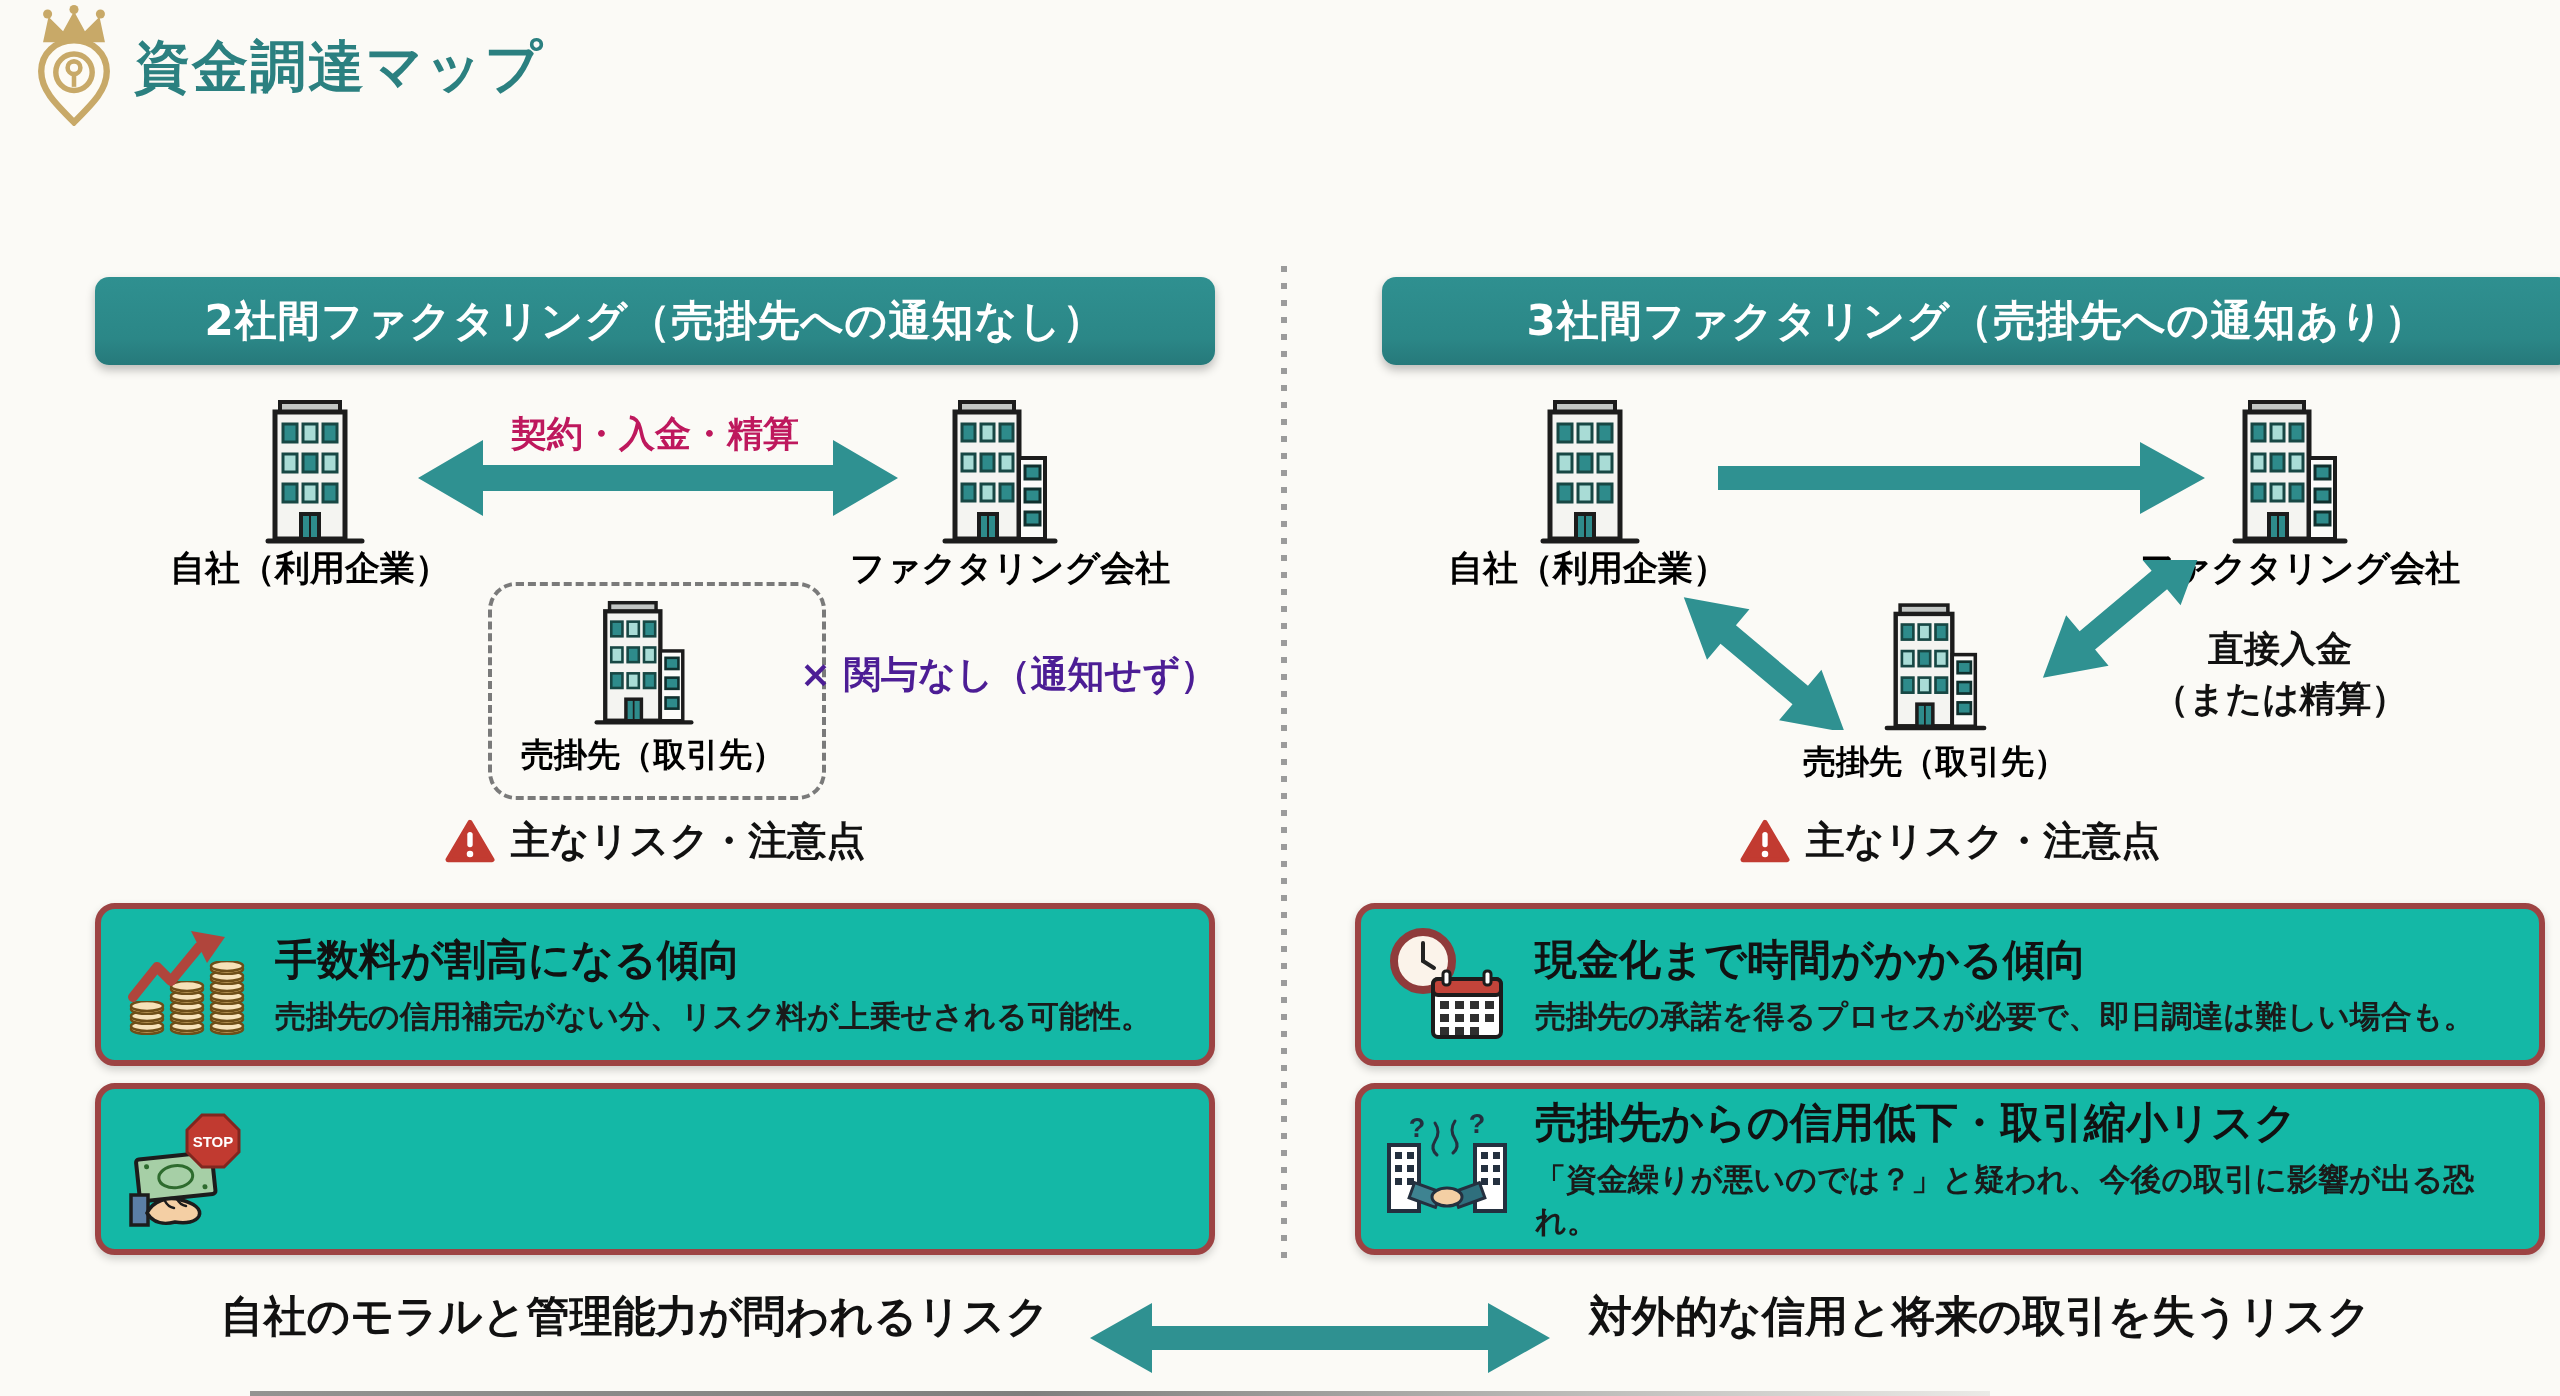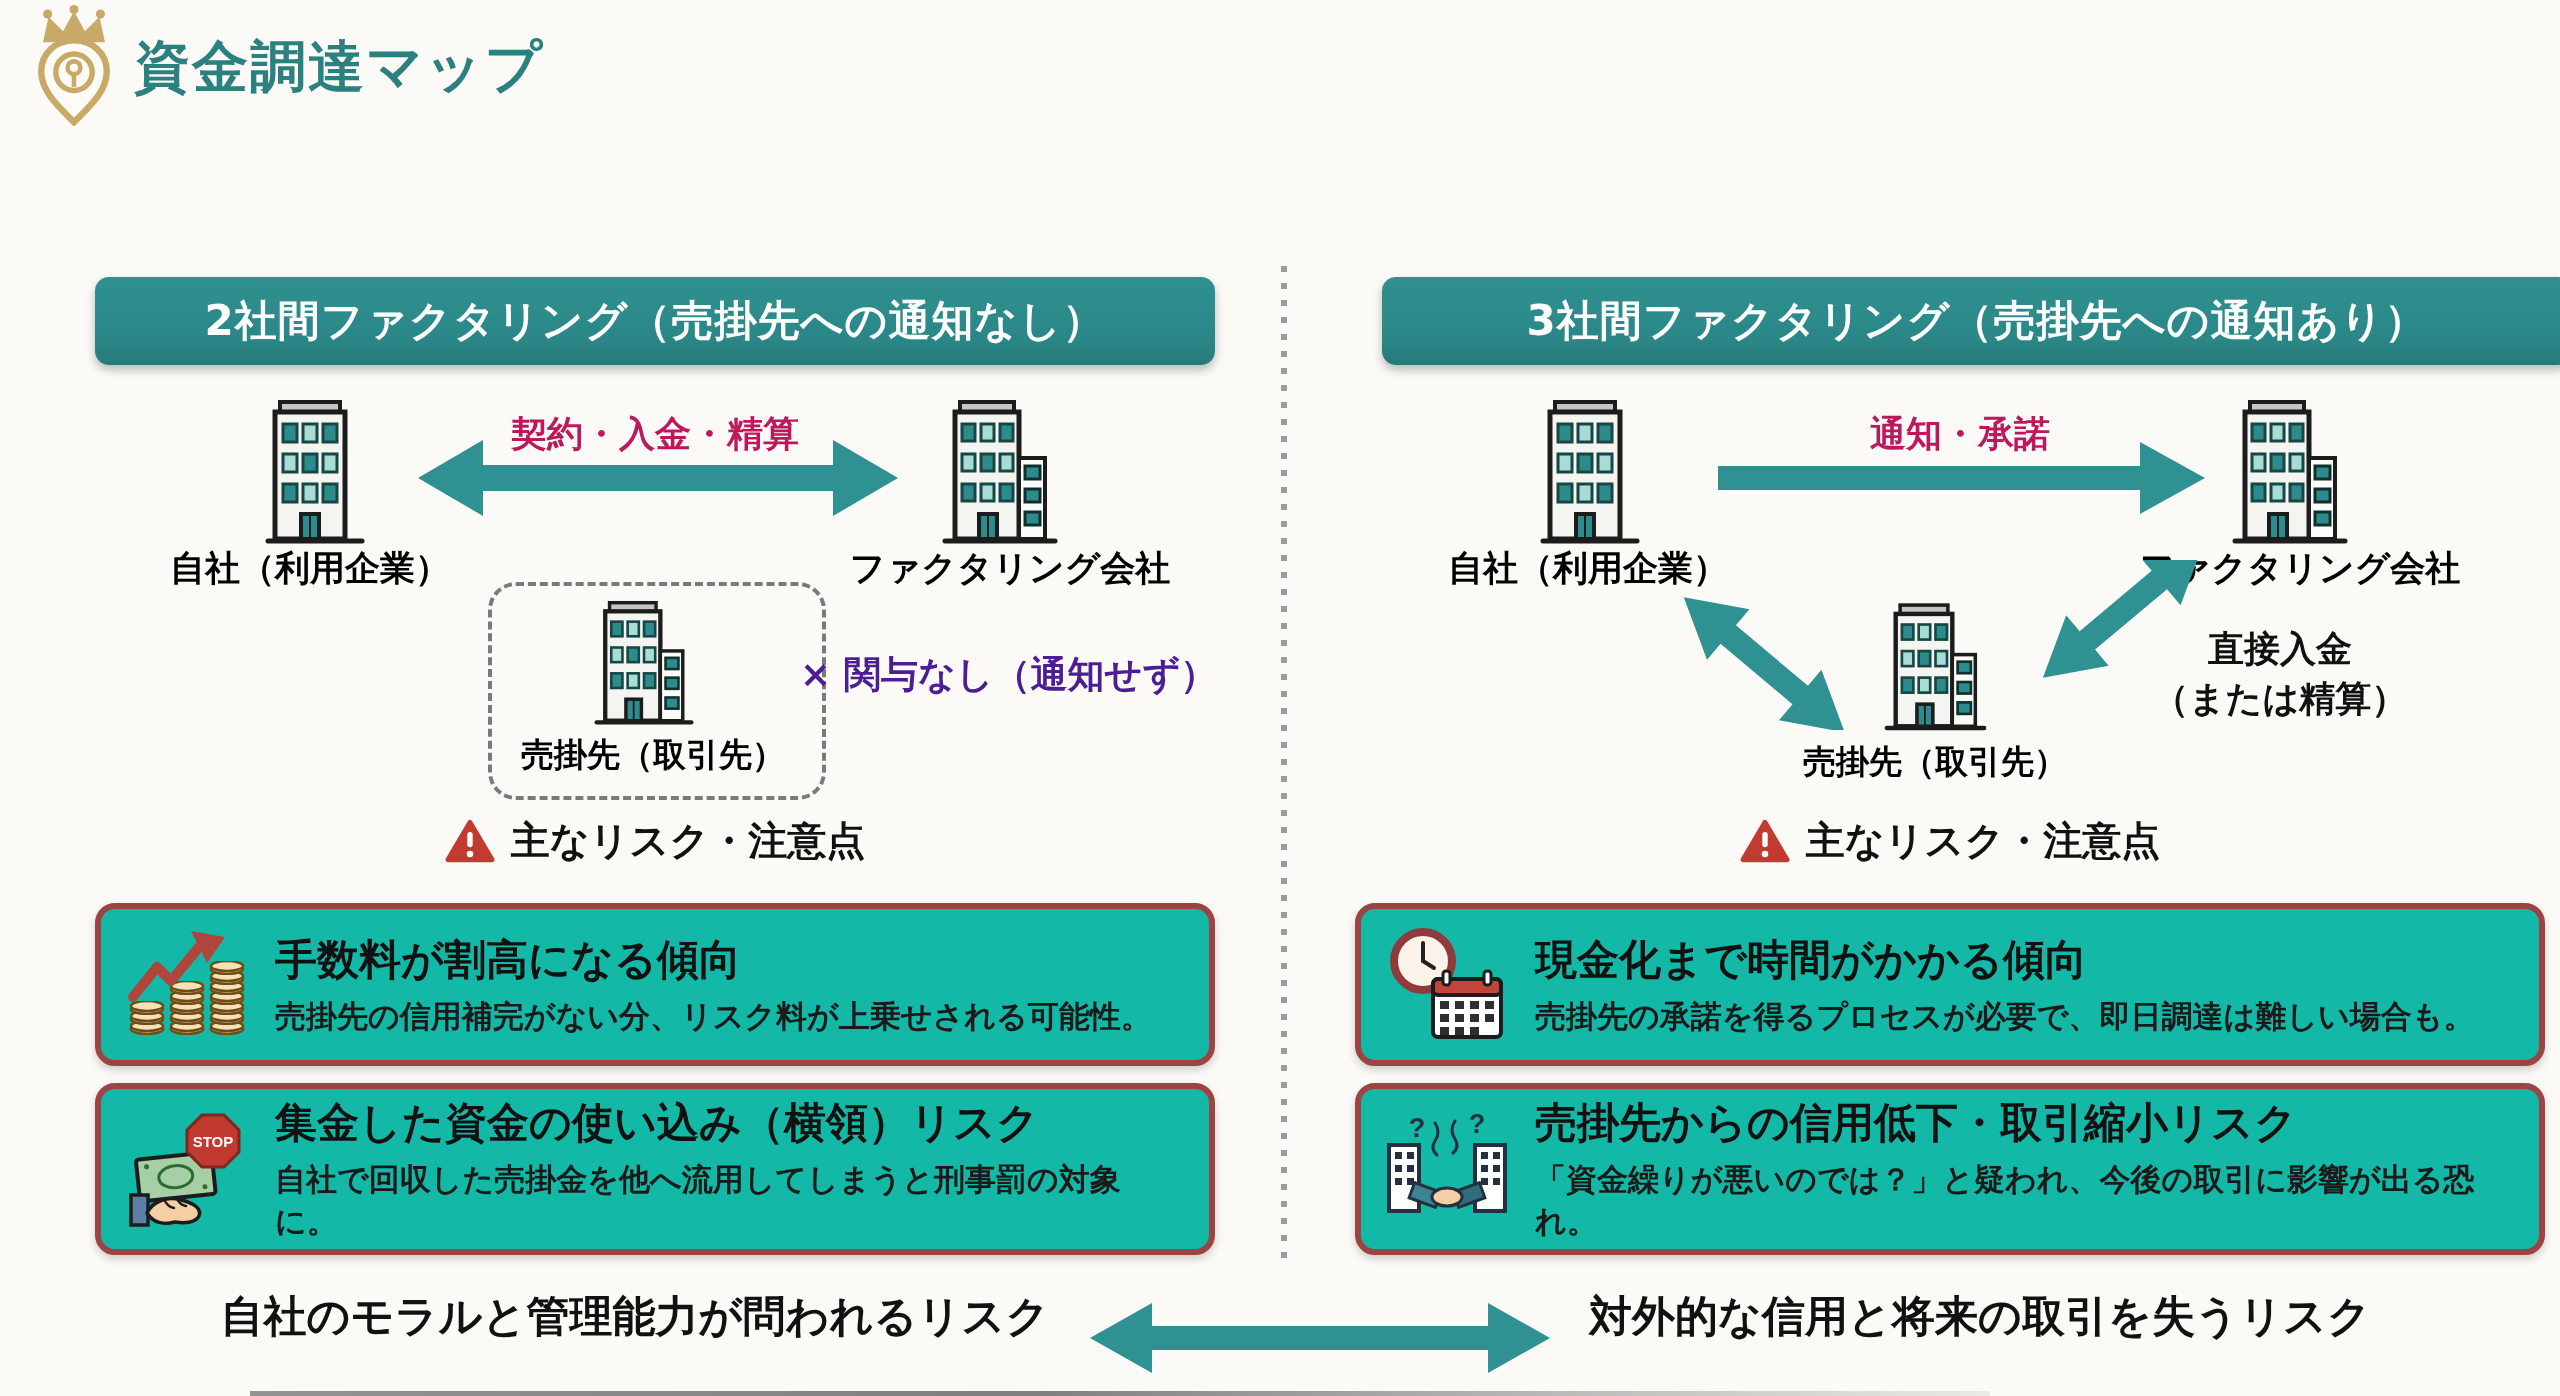--- a/index.html
+++ b/index.html
@@ -150,21 +150,20 @@
   <div class="exclusion">× 関与なし（通知せず）</div>
 
   <svg class="bldg" style="left:1525px;top:392px;width:130px;height:160px;">
       <use href="#bldg-single"></use>
     </svg>
   <div class="bldg-label" style="left:1428px;top:545px;width:320px;">自社（利用企業）</div>
 
   <svg class="arrow-svg" style="left:1710px;top:438px;width:500px;height:80px;" viewBox="0 0 500 80">
     <polygon points="8,28 430,28 430,4 495,40 430,76 430,52 8,52" fill="#2f9191"></polygon>
   </svg>
-  <div class="arrow-label" style="left:1800px;top:410px;width:320px;">通知・承諾</div>
 
   <svg class="bldg" style="left:2225px;top:392px;width:130px;height:160px;">
       <use href="#bldg-annex"></use>
     </svg>
   <div class="bldg-label" style="left:2120px;top:545px;width:360px;">ファクタリング会社</div>
 
   <svg class="arrow-svg" style="left:1670px;top:560px;width:600px;height:170px;" viewBox="0 0 600 170">
     <g transform="translate(35,12) rotate(40)">
       <polygon points="0,33 58,0 58,21 152,21 152,0 210,33 152,66 152,45 58,45 58,66" fill="#2f9191"></polygon>
     </g>
@@ -227,24 +226,20 @@
         <ellipse cx="48" cy="67" rx="17" ry="11" fill="none" stroke="#2e6b2e" stroke-width="3"></ellipse>
         <circle cx="20" cy="54" r="2.5" fill="#2e6b2e"></circle>
           <circle cx="76" cy="80" r="2.5" fill="#2e6b2e"></circle>
       </g>
       <polygon points="75,6 97,6 112,21 112,43 97,58 75,58 60,43 60,21" fill="#c13a30" stroke="#80261f" stroke-width="3"></polygon>
       <text x="86" y="38" font-size="15" font-weight="bold" fill="#ffffff" text-anchor="middle" font-family="sans-serif">STOP</text>
       <rect x="4" y="86" width="17" height="30" fill="#5b7fa6" stroke="#1c1c1c" stroke-width="3.5"></rect>
       <path d="M20,104 C26,92 40,87 54,91 C67,94 75,100 72,107 C69,113 59,115 48,113 C37,116 26,114 20,104 Z" fill="#f4cfa4" stroke="#1c1c1c" stroke-width="3.5"></path>
       <path d="M38,92 q3,6 9,7 M50,90 q3,6 9,7" stroke="#1c1c1c" stroke-width="2.5" fill="none" stroke-linecap="round"></path>
     </svg>
-    <div class="risk-text">
-      <div class="risk-title">集金した資金の使い込み（横領）リスク</div>
-      <div class="risk-desc">自社で回収した売掛金を他へ流用してしまうと刑事罰の対象に。</div>
-    </div>
   </div>
 
   <div class="risk-box rb-r1">
     <svg class="risk-icon" viewBox="0 0 120 120">
       <circle cx="36" cy="36" r="29" fill="#fbf3ea" stroke="#8f3b3b" stroke-width="8"></circle>
       <line x1="36" y1="36" x2="36" y2="18" stroke="#222" stroke-width="4" stroke-linecap="round"></line>
       <line x1="36" y1="36" x2="47" y2="43" stroke="#222" stroke-width="4" stroke-linecap="round"></line>
       <rect x="46" y="54" width="68" height="58" rx="5" fill="#ffffff" stroke="#1c1c1c" stroke-width="4"></rect>
       <rect x="46" y="54" width="68" height="16" rx="5" fill="#c2443a" stroke="#1c1c1c" stroke-width="4"></rect>
       <rect x="56" y="46" width="7" height="14" rx="3" fill="#fdfdfd" stroke="#1c1c1c" stroke-width="3"></rect>

